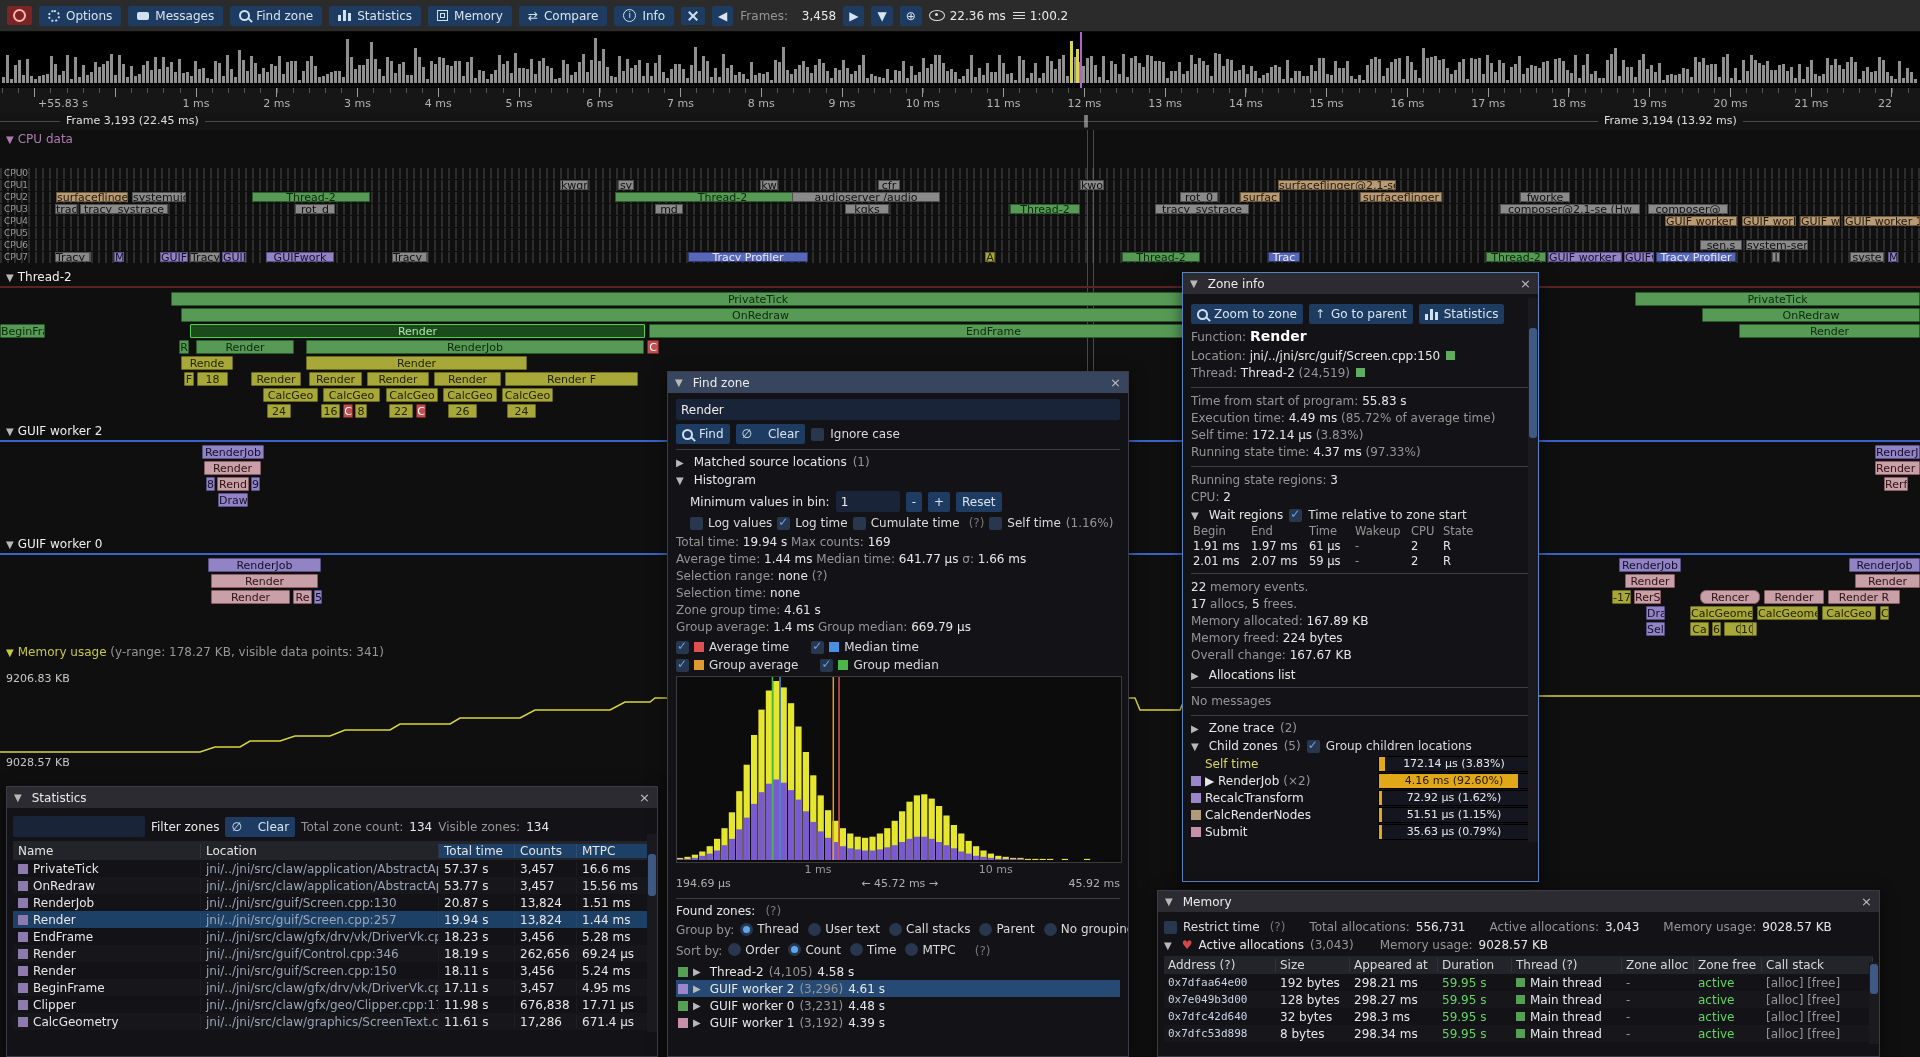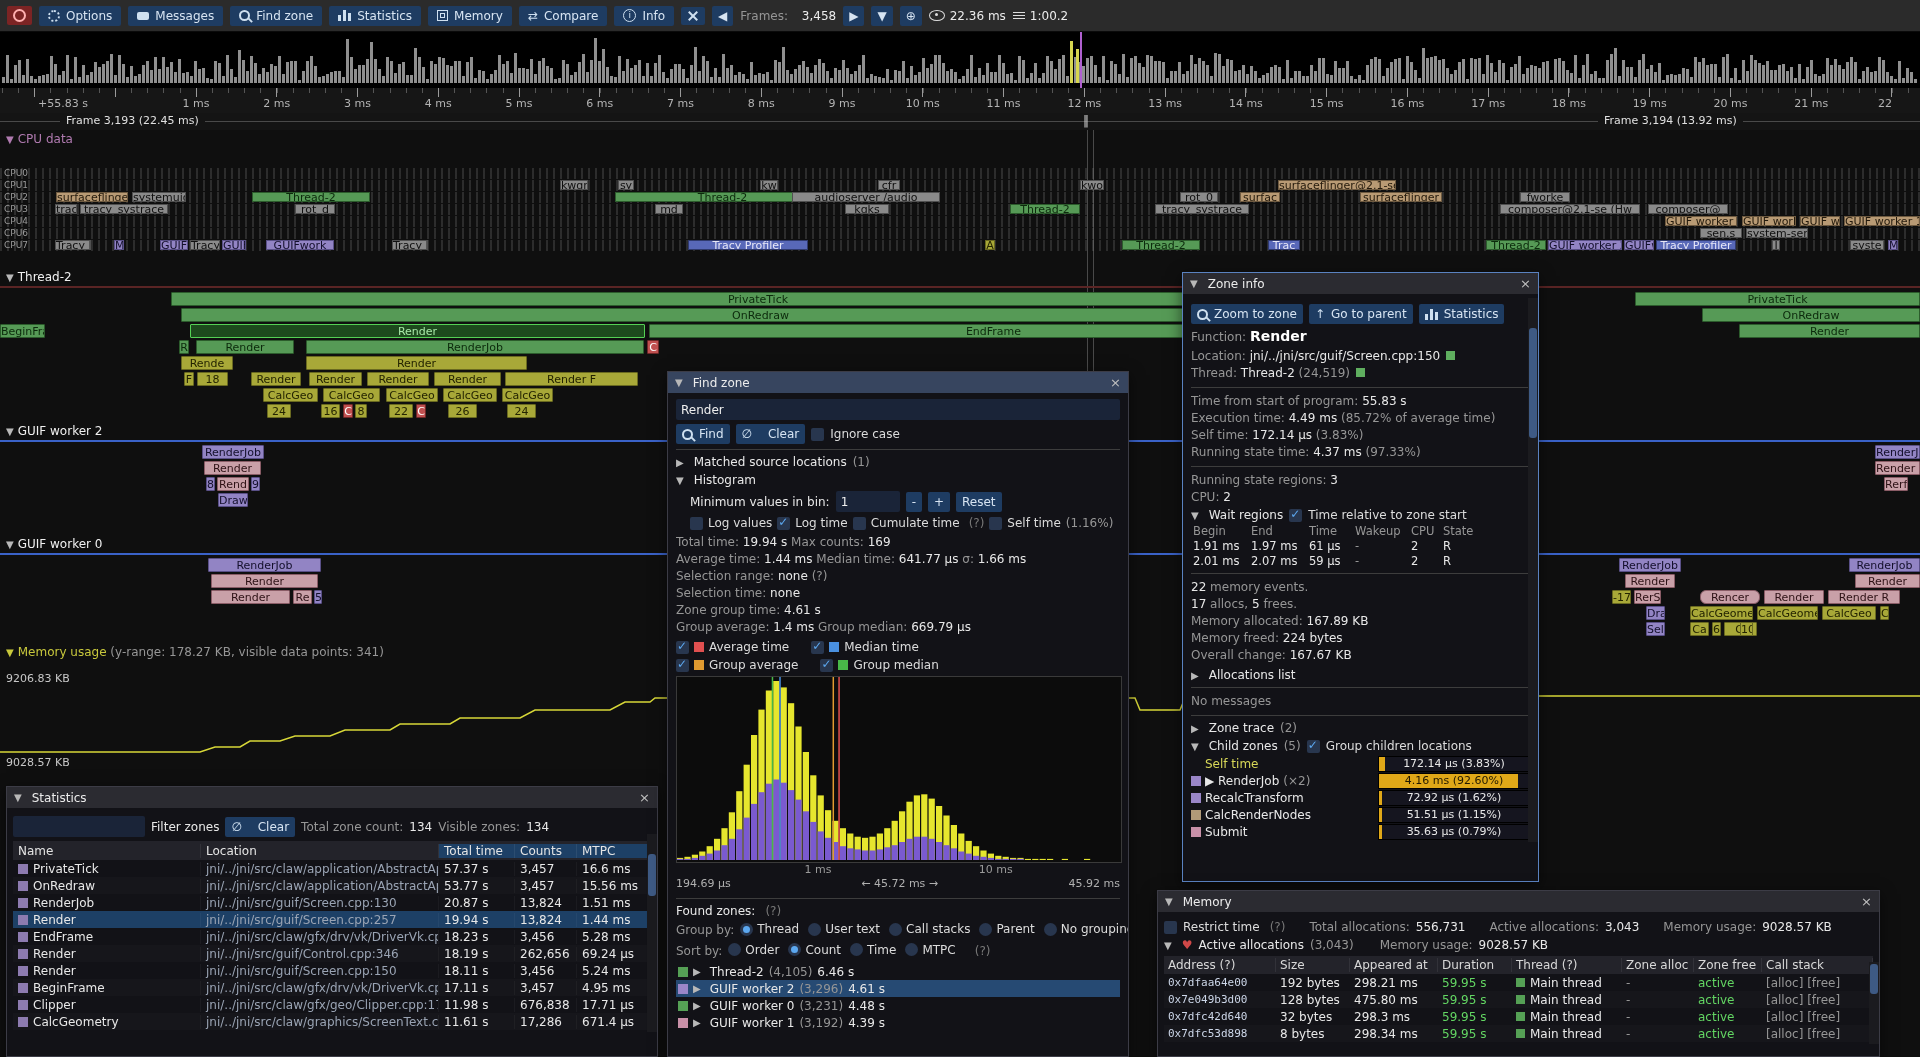--- a/index.html
+++ b/index.html
@@ -741,20 +741,23 @@
           <span class="chip zc-gr" style="left: 1648px; width: 80px;">composer@</span>
         </div>
         <div class="cpu-row">
           <span class="cpu-label">CPU4</span>
           <span class="chip zc-t" style="left: 1665px; width: 72px;">GUIF worker 0</span>
           <span class="chip zc-t" style="left: 1742px; width: 54px;">GUIF work</span>
           <span class="chip zc-t" style="left: 1800px; width: 40px;">GUIF w</span>
           <span class="chip zc-t" style="left: 1844px; width: 76px;">GUIF worker 1</span>
         </div>
         <div class="cpu-row">
+          <span class="cpu-label">CPU5</span>
+        </div>
+        <div class="cpu-row">
           <span class="cpu-label">CPU6</span>
           <span class="chip zc-gr" style="left: 1700px; width: 42px;">sen.s</span>
           <span class="chip zc-gr" style="left: 1746px; width: 62px;">system-serv</span>
         </div>
         <div class="cpu-row">
           <span class="cpu-label">CPU7</span>
           <span class="chip zc-gr" style="left: 55px; width: 36px;">Tracy I</span>
           <span class="chip zc-p" style="left: 114px; width: 10px;">M</span>
           <span class="chip zc-p" style="left: 160px; width: 28px;">GUIF</span>
           <span class="chip zc-gr" style="left: 190px; width: 30px;">Tracy</span>
@@ -1236,21 +1239,21 @@
               <span>MTPC</span>
             </span></span>
           <span class="hint">(?)</span>
         </div>
       <div id="foundGroups">
           <div class="fz-row">
             <span class="sq" style="background: rgb(85, 160, 85); margin: 0px;"></span>
             <span class="tri">▶</span>
             <span class="w">Thread-2</span>
             <span class="g">(4,105)</span>
-            <span class="w">6.46 s</span>
+            <span class="w">4.58 s</span>
           </div>
           <div class="fz-row sel">
             <span class="sq" style="background: rgb(154, 134, 200); margin: 0px;"></span>
             <span class="tri">▶</span>
             <span class="w">GUIF worker 2</span>
             <span class="g">(3,296)</span>
             <span class="w">4.61 s</span>
           </div>
           <div class="fz-row">
             <span class="sq" style="background: rgb(85, 160, 85); margin: 0px;"></span>
@@ -1457,21 +1460,21 @@
               <span class="sq" style="background: rgb(85, 160, 85);"></span>
               <span class="w">Main thread</span>
             </span>
             <span class="mc g">-</span>
             <span class="mc grn">active</span>
             <span class="mc g">[alloc]  [free]</span>
           </div>
           <div class="mrow">
             <span class="mc addr">0x7e049b3d00</span>
             <span class="mc w">128 bytes</span>
-            <span class="mc w">475.80 ms</span>
+            <span class="mc w">298.27 ms</span>
             <span class="mc grn">59.95 s</span>
             <span class="mc">
               <span class="sq" style="background: rgb(85, 160, 85);"></span>
               <span class="w">Main thread</span>
             </span>
             <span class="mc g">-</span>
             <span class="mc grn">active</span>
             <span class="mc g">[alloc]  [free]</span>
           </div>
           <div class="mrow">

